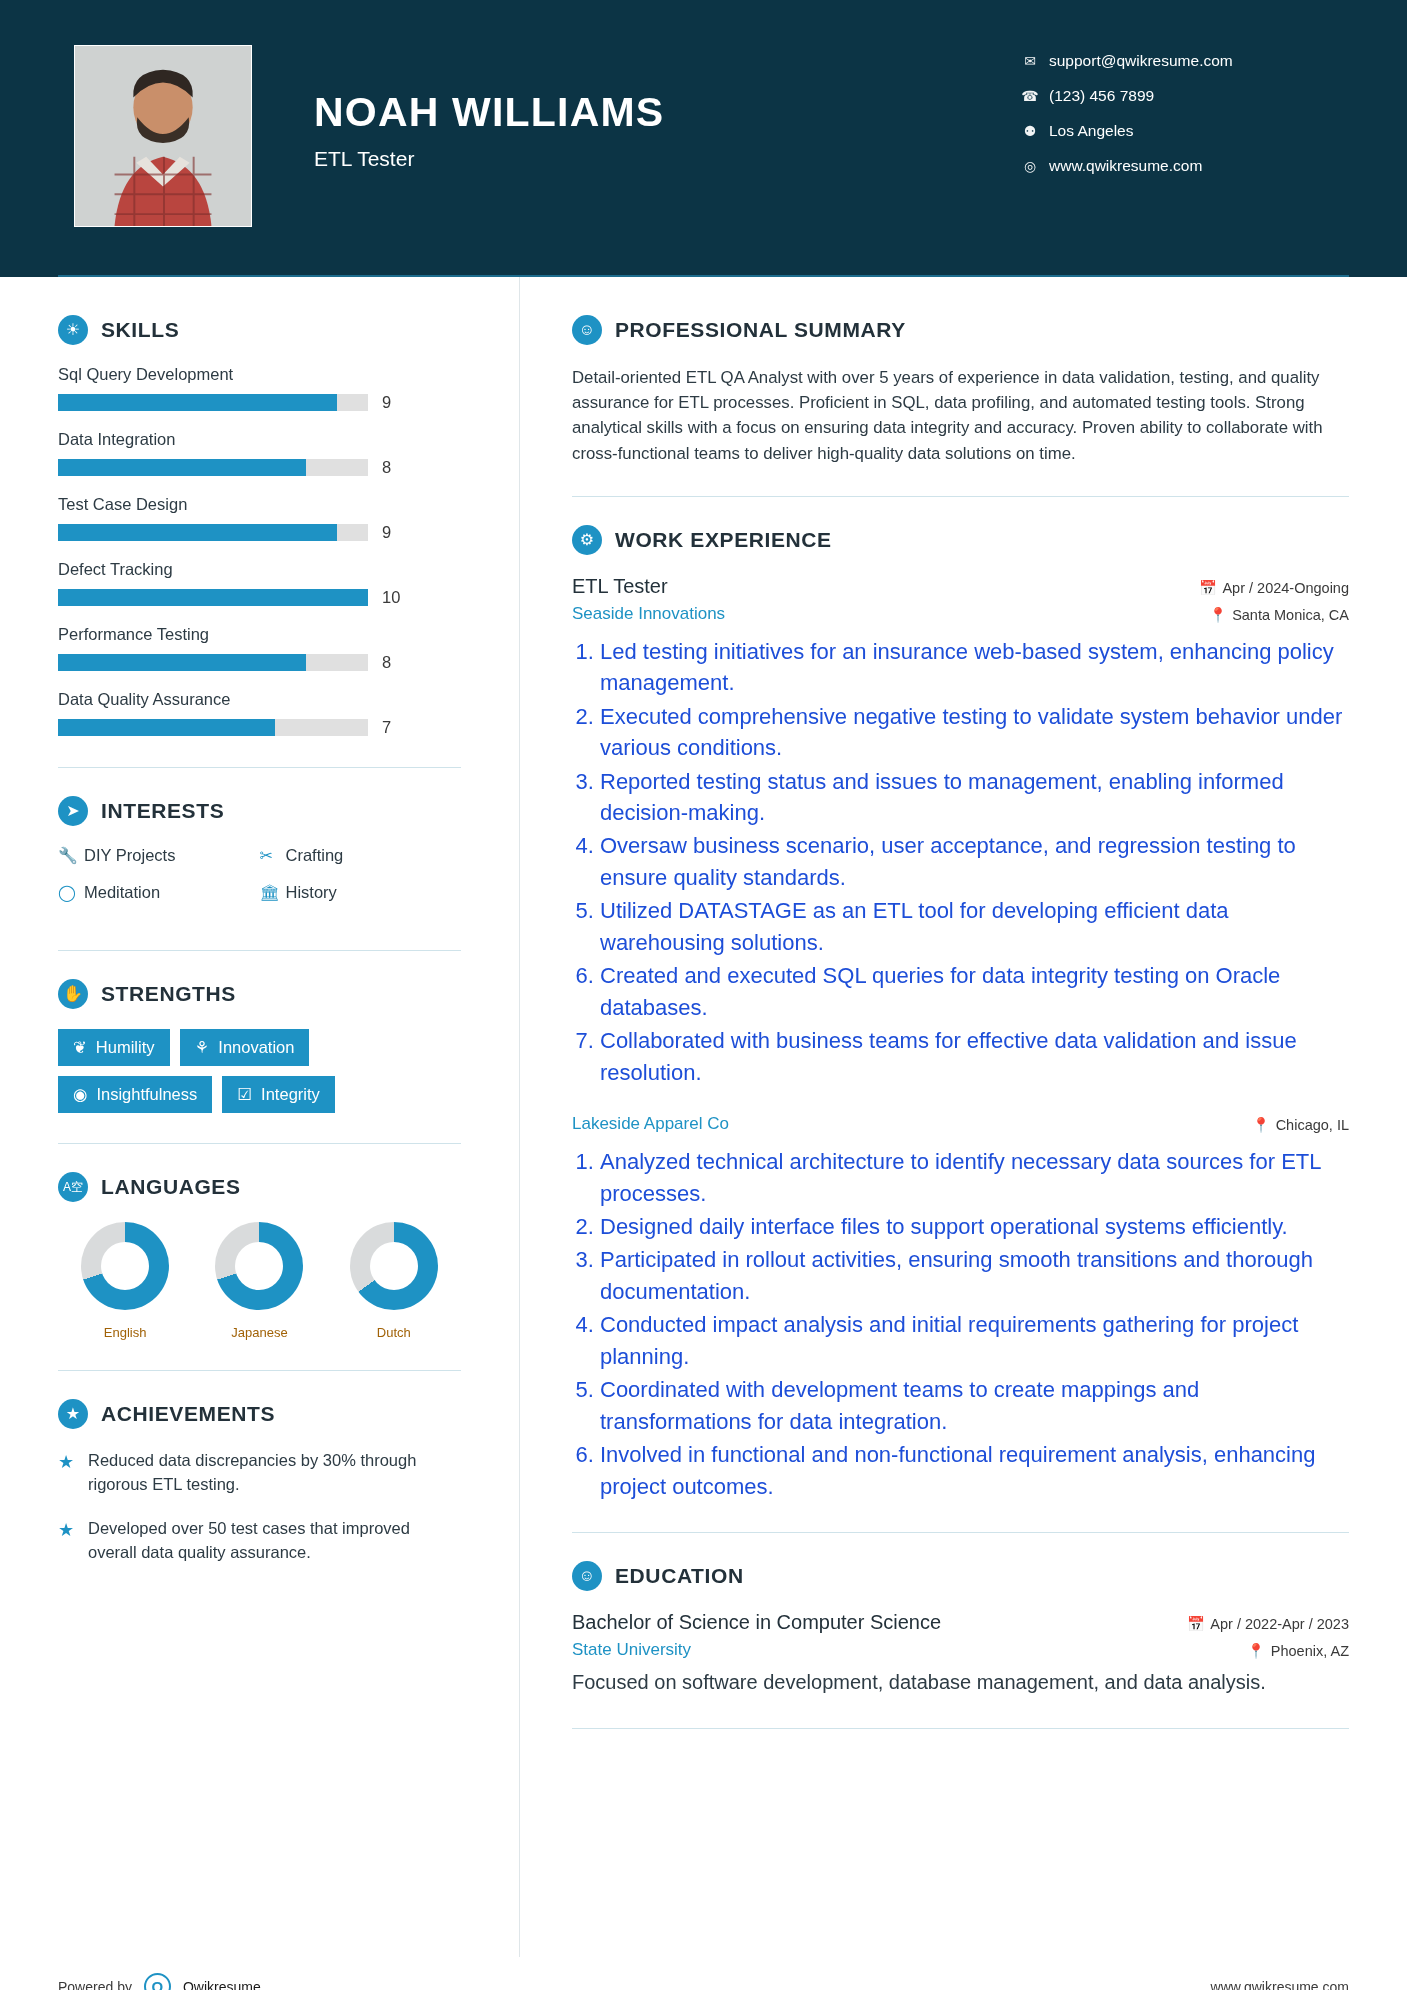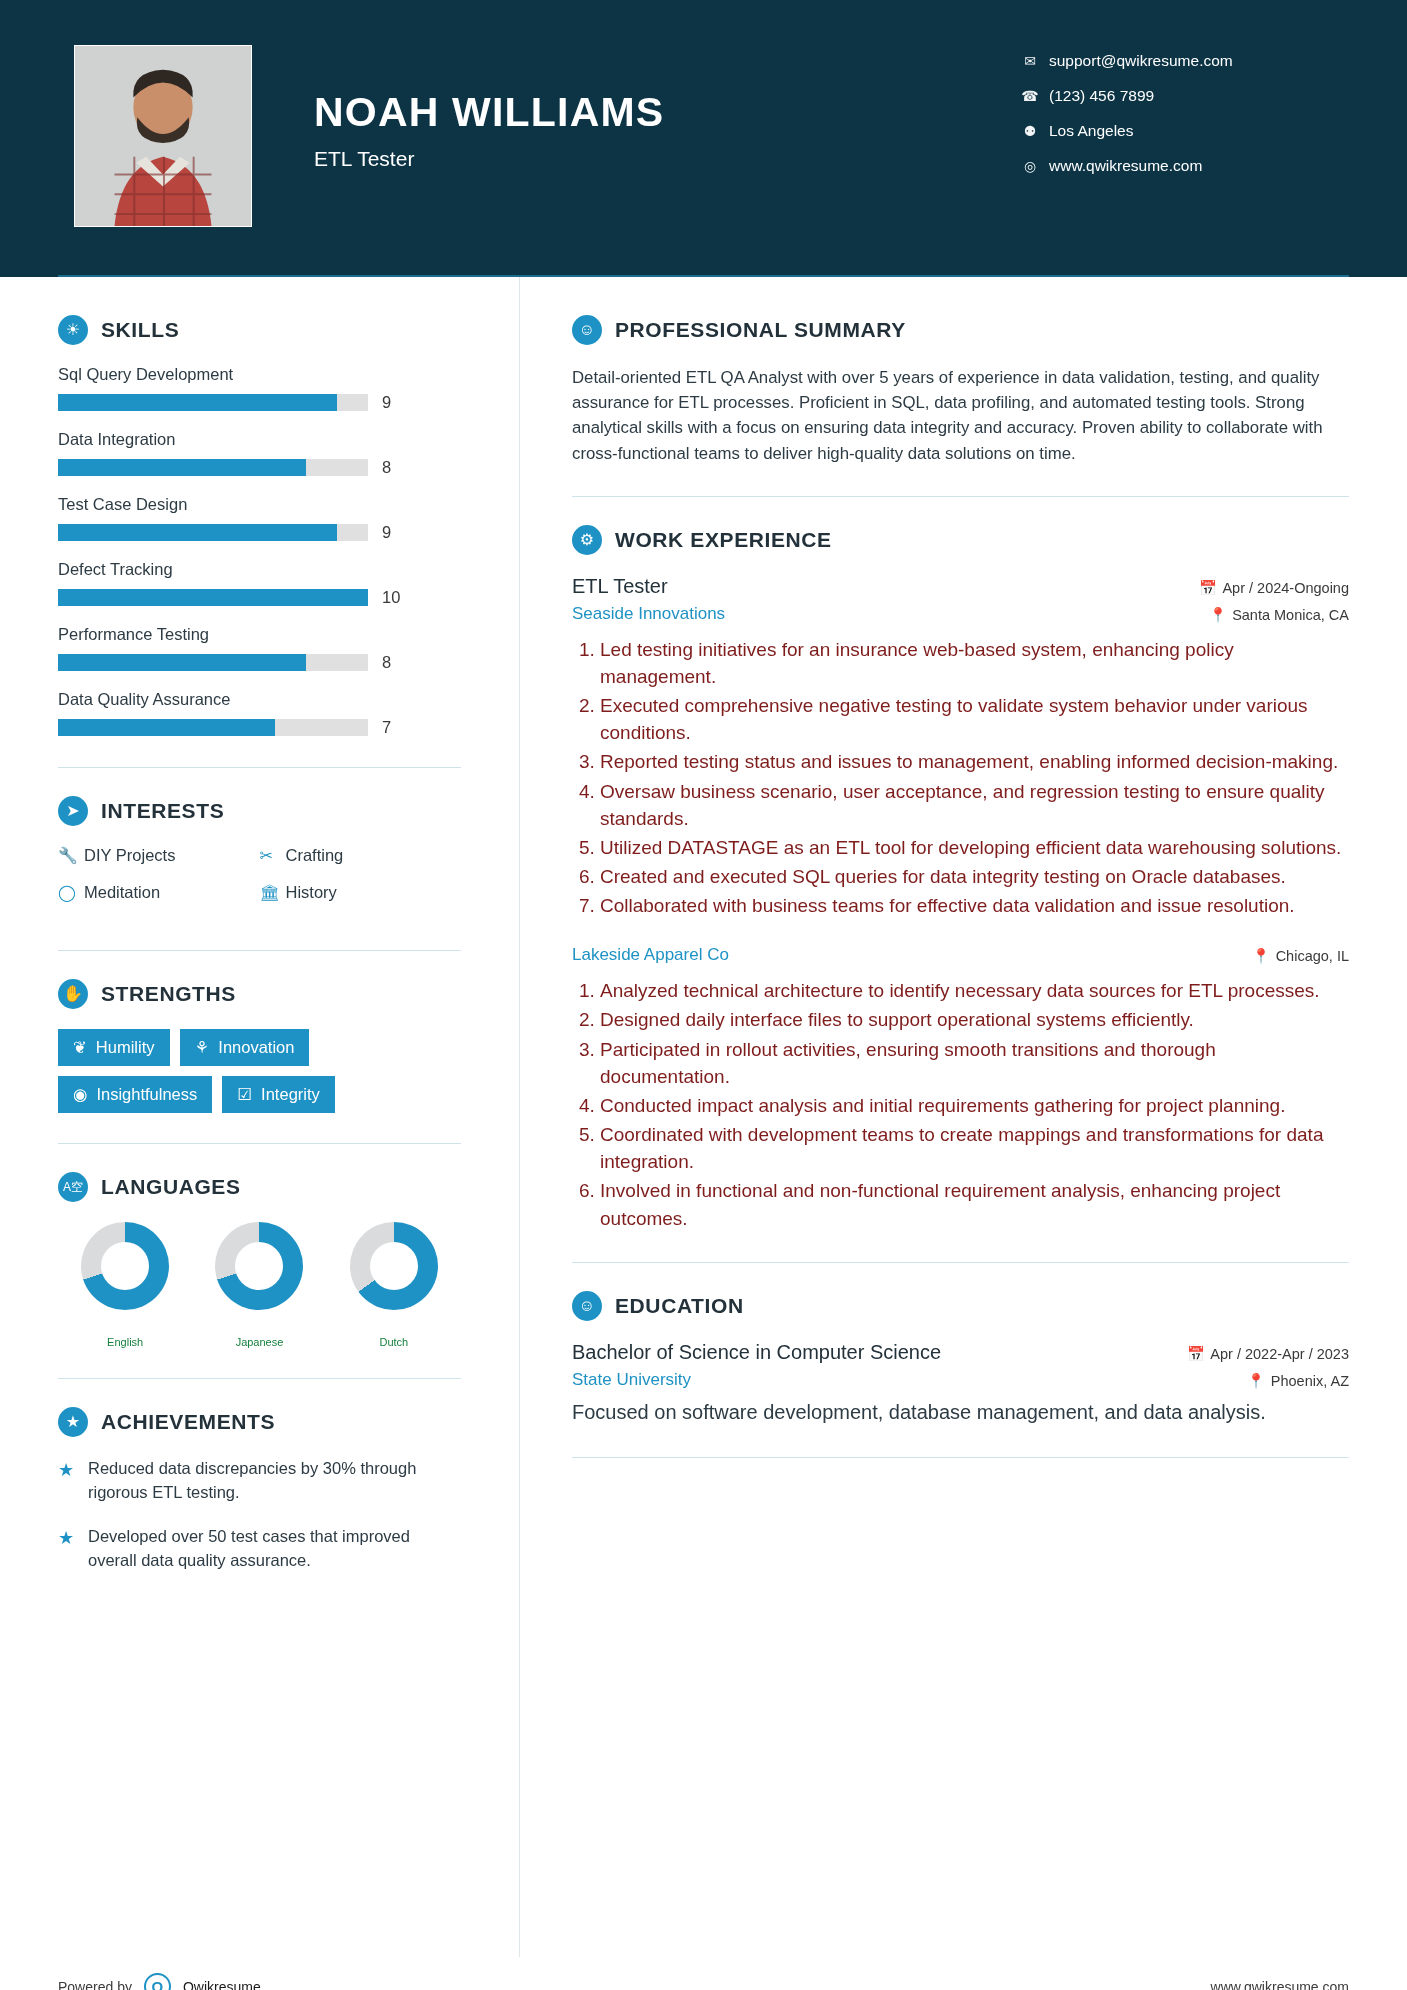--- a/index.html
+++ b/index.html
@@ -208,23 +208,23 @@
   .donut::after {
     content: "";
     position: absolute;
     left: 50%; top: 50%;
     transform: translate(-50%,-50%);
     width: 48px; height: 48px;
     background: #ffffff;
     border-radius: 50%;
   }
   .lang-label {
-    margin-top: 26px;
-    font-size: 11px;
-    color: #15803d;
+    margin-top: 15px;
+    font-size: 13px;
+    color: #a16207;
   }
   
   .ach {
     display: flex;
     margin-bottom: 20px;
   }
   .ach-ico {
     color: #1e92c4;
     font-size: 18px;
     width: 30px;
@@ -300,23 +300,23 @@
   .job-loc {
     font-size: 14.5px;
     color: #3a3a3a;
     white-space: nowrap;
   }
   ol.bullets {
     margin: 12px 0 0 0;
     padding-left: 28px;
   }
   ol.bullets li {
-    font-size: 19px;
+    font-size: 22px;
     line-height: 1.43;
-    color: #7f1d1d;
+    color: #1d4ed8;
     margin-bottom: 2px;
   }
   .edu-desc {
     font-size: 20px;
     line-height: 1.48;
     color: #2d3b44;
     margin-top: 8px;
   }
   .meta-ico { margin-right: 5px; }
 </style>

